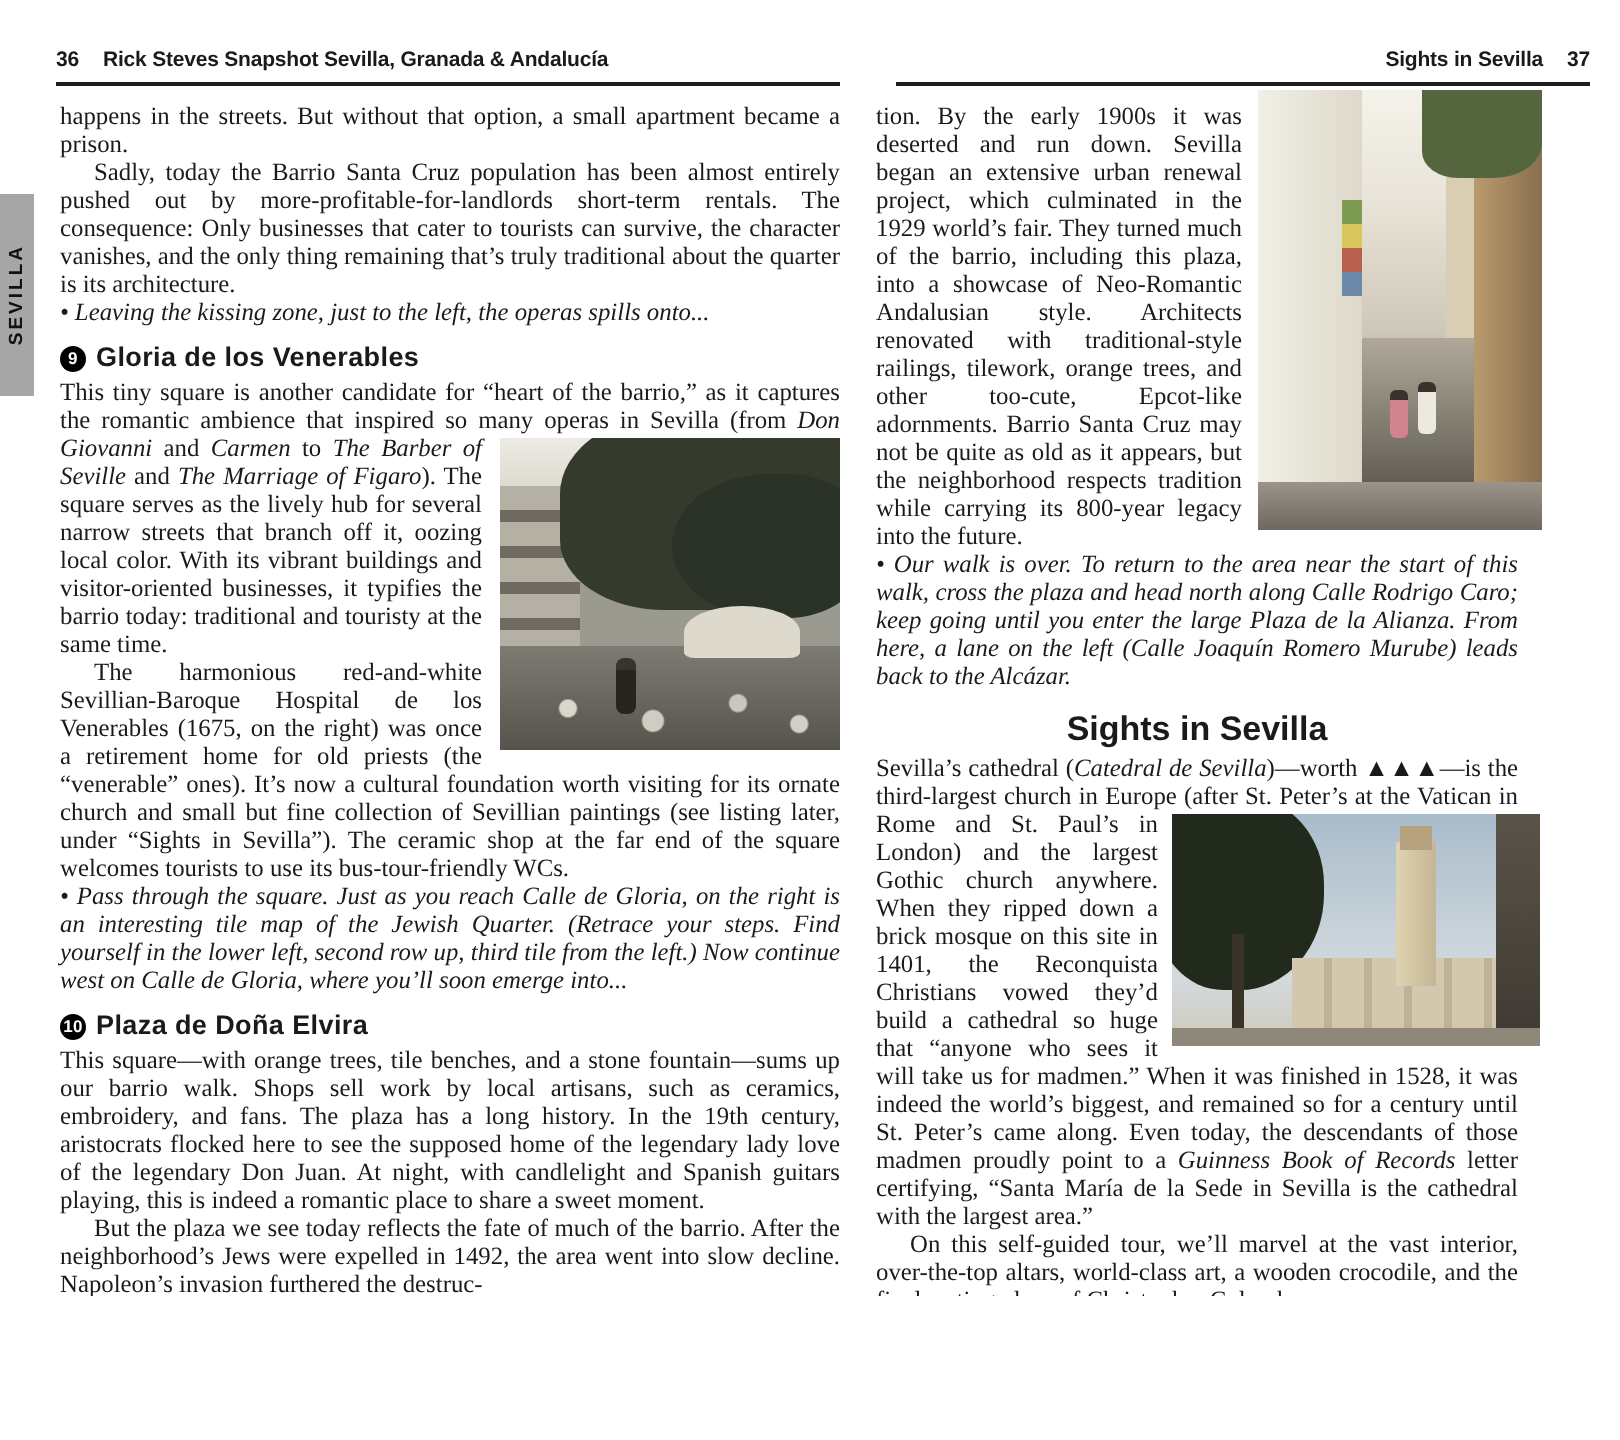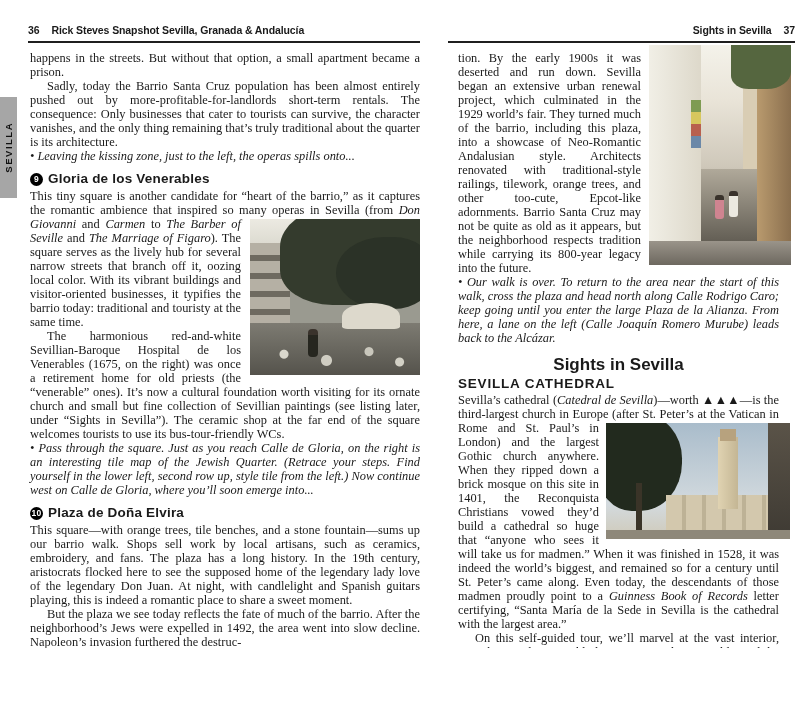--- a/index.html
+++ b/index.html
@@ -18,21 +18,21 @@
   .tab{position:absolute;top:97px;width:17px;height:101px;background:#a6a6a6;
        display:flex;align-items:center;justify-content:center;
        font-family:"Liberation Sans","DejaVu Sans",sans-serif;font-weight:bold;
        font-size:9.5px;letter-spacing:1.5px;color:#111;}
   #tab-left{left:0;}  #tab-left .vtxt{writing-mode:vertical-rl;transform:rotate(180deg);}
   #tab-right{right:0;} #tab-right .vtxt{writing-mode:vertical-rl;}
 
   
   .col{position:absolute;top:51px;font-size:12.4px;line-height:14px;text-align:justify;}
   #left-body{left:30px;width:390px;}
-  #right-body{left:458px;width:321px;}
+  #right-body{left:438px;width:321px;}
   p{margin:0;}
   .ind{text-indent:17px;}
   .bullet{font-style:italic;}
   .it{font-style:italic;}
   .b{font-weight:bold;}
 
   
   .shead{display:flex;align-items:center;gap:5px;margin:9px 0 3px 0;
          font-family:"Liberation Sans","DejaVu Sans",sans-serif;font-weight:bold;
          font-size:13.5px;letter-spacing:0.2px;text-align:left;}
@@ -131,21 +131,21 @@
           <span class="pl-sky"></span>
           <span class="pl-bldg"></span>
           <span class="pl-canopy"></span>
           <span class="pl-canopy2"></span>
           <span class="pl-cafe"></span>
           <span class="pl-parasol"></span>
           <span class="pl-fig"></span>
         </span><span>Sevilla (from </span><span class="it">Don Giovanni</span><span> and </span><span class="it">Carmen</span><span> to </span><span class="it">The Barber of Seville</span><span> and </span><span class="it">The Marriage of Figaro</span><span>). The square serves as the lively hub for several narrow streets that branch off it, oozing local color. With its vibrant buildings and visitor-oriented businesses, it typifies the barrio today: traditional and touristy at the same time.</span>
     </p>
     <p class="ind"><span>The harmonious red-and-white Sevillian-Baroque Hospital de los Venerables (1675, on the right) was once a retirement home for old priests (the “venerable” ones). It’s now a cultural foundation worth visiting for its ornate church and small but fine collection of Sevillian paintings (see listing later, under “Sights in Sevilla”). The ceramic shop at the far end of the square welcomes tourists to use its bus-tour-friendly WCs.</span></p>
-    <p class="bullet"><span>• Pass through the square. Just as you reach Calle de Gloria, on the right is an interesting tile map of the Jewish Quarter. (Retrace your steps. Find yourself in the lower left, second row up, style tile from the left.) Now continue west on Calle de Gloria, where you’ll soon emerge into...</span></p>
+    <p class="bullet"><span>• Pass through the square. Just as you reach Calle de Gloria, on the right is an interesting tile map of the Jewish Quarter. (Retrace your steps. Find yourself in the lower left, second row up, third tile from the left.) Now continue west on Calle de Gloria, where you’ll soon emerge into...</span></p>
 
     <div class="shead">
       <span class="badge">10</span>
       <span>Plaza de Doña Elvira</span>
     </div>
     <p><span>This square—with orange trees, tile benches, and a stone fountain—sums up our barrio walk. Shops sell work by local artisans, such as ceramics, embroidery, and fans. The plaza has a long history. In the 19th century, aristocrats flocked here to see the supposed home of the legendary lady love of the legendary Don Juan. At night, with candlelight and Spanish guitars playing, this is indeed a romantic place to share a sweet moment.</span></p>
     <p class="ind"><span>But the plaza we see today reflects the fate of much of the barrio. After the neighborhood’s Jews were expelled in 1492, the area went into slow decline. Napoleon’s invasion furthered the destruc-</span></p>
   </div>
 
   <div class="col" id="right-body">
@@ -158,21 +158,20 @@
           <span class="st-banner"></span>
           <span class="st-shadow"></span>
           <span class="st-fig1"></span>
           <span class="st-fig2"></span>
           <span class="st-road"></span>
         </span><span>tion. By the early 1900s it was deserted and run down. Sevilla began an extensive urban renewal project, which culminated in the 1929 world’s fair. They turned much of the barrio, including this plaza, into a showcase of Neo-Romantic Andalusian style. Architects renovated with traditional-style railings, tilework, orange trees, and other too-cute, Epcot-like adornments. Barrio Santa Cruz may not be quite as old as it appears, but the neighborhood respects tradition while carrying its 800-year legacy into the future.</span>
     </p>
     <p class="bullet"><span>• Our walk is over. To return to the area near the start of this walk, cross the plaza and head north along Calle Rodrigo Caro; keep going until you enter the large Plaza de la Alianza. From here, a lane on the left (Calle Joaquín Romero Murube) leads back to the Alcázar.</span></p>
 
     <div class="mainhead"><span>Sights in Sevilla</span></div>
-    <div class="subhead"><span>SEVILLA CATHEDRAL</span></div>
 
     <p>
       <span>Sevilla’s cathedral (</span><span class="it">Catedral de Sevilla</span><span>)—worth ▲▲▲—is the third-largest church in Europe (after St. Peter’s at the Vatican </span><span class="ph" id="ph-cathedral">
           <span class="ca-palm"></span>
           <span class="ca-trunk"></span>
           <span class="ca-body"></span>
           <span class="ca-tower"></span>
           <span class="ca-belfry"></span>
           <span class="ca-rbldg"></span>
           <span class="ca-fore"></span>

